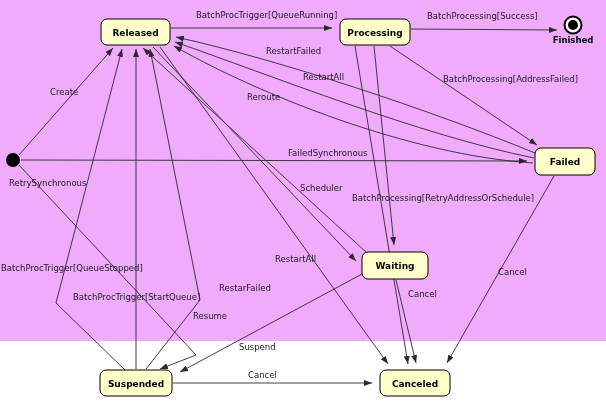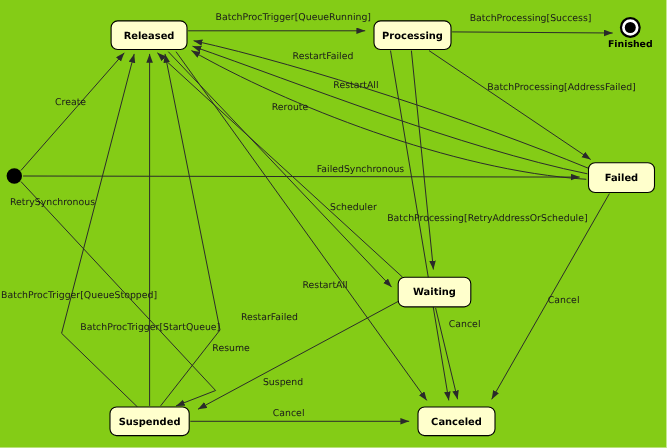--- a/index.html
+++ b/index.html
@@ -1,19 +1,19 @@
 <!DOCTYPE html>
 <html><head>
 <meta charset="utf-8">
 <title>State Machine Diagram</title>
 <style>
   html,body{margin:0;padding:0;background:#ffffff;}
   body{width:606px;height:407px;overflow:hidden;
        font-family:"DejaVu Sans","Liberation Sans",sans-serif;}
-  #diagram{position:relative;width:606px;height:407px;background:#84cc16;}
+  #diagram{position:relative;width:606px;height:341px;background:#f0abfc;}
   svg#canvas{position:absolute;left:0;top:0;width:606px;height:407px;}
   .edge-label{font-size:8.5px;fill:#1a1a1a;font-family:"DejaVu Sans","Liberation Sans",sans-serif;}
   .node-label{font-size:9px;font-weight:bold;fill:#000000;
               font-family:"DejaVu Sans","Liberation Sans",sans-serif;
               text-anchor:middle;dominant-baseline:middle;}
   .terminal-label{font-size:8.5px;font-weight:bold;fill:#000000;
               font-family:"DejaVu Sans","Liberation Sans",sans-serif;text-anchor:middle;}
   .state-box{stroke:#000000;stroke-width:1;}
   .edge-line{stroke:#2a2a2a;stroke-width:0.9;fill:none;}
 </style>

